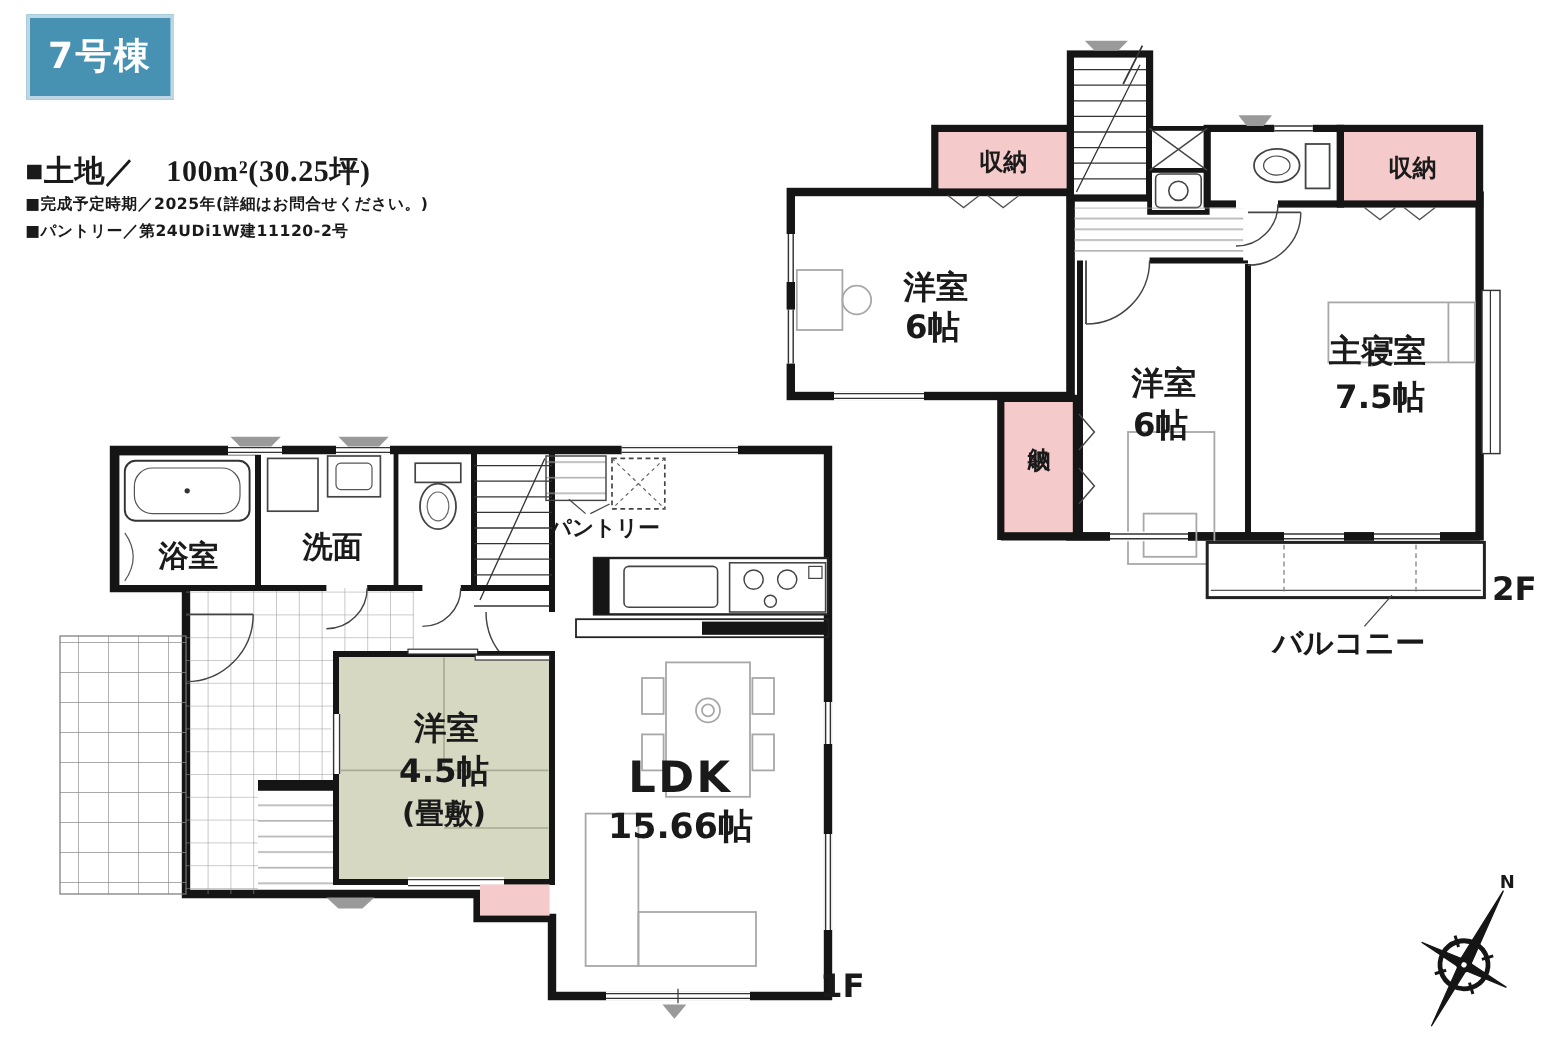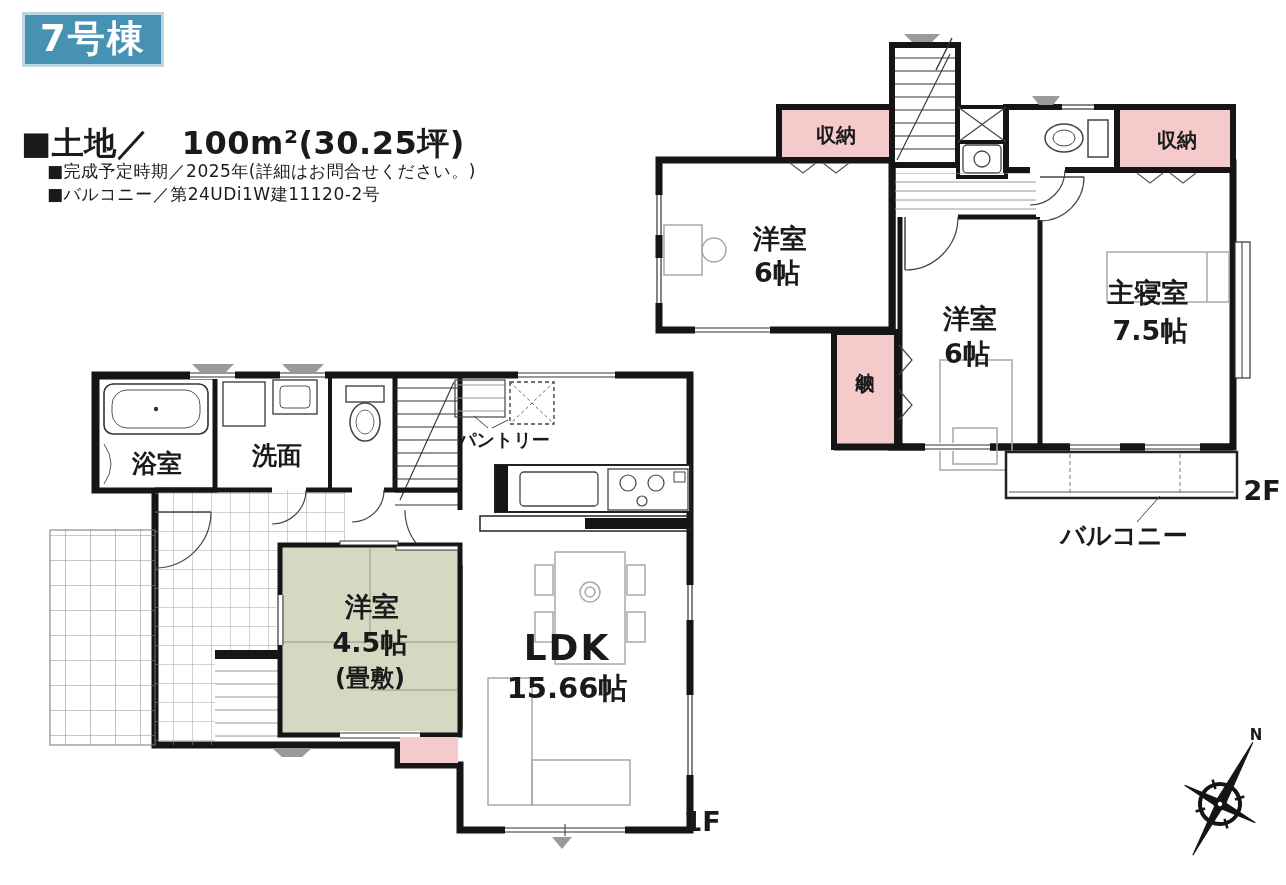--- a/index.html
+++ b/index.html
@@ -1,36 +1,36 @@
 <!DOCTYPE html>
 <html><head>
 <meta charset="utf-8">
 <style>
   html,body{margin:0;padding:0;background:#ffffff;}
   .canvas{position:relative;width:1286px;height:885px;background:#ffffff;overflow:hidden;
           font-family:"DejaVu Sans","Liberation Sans",sans-serif;color:#1a1a1a;}
   .badge{position:absolute;left:22px;top:12px;background:#4792b2;border:3px solid #bcd7e3;
-         color:#fff;font-size:37px;font-weight:bold;padding:4px 15px;letter-spacing:2px;line-height:1.1;text-align:right;}
+         color:#fff;font-size:30px;font-weight:bold;padding:16px 15px;letter-spacing:2px;line-height:1.1;text-align:right;}
   .info{position:absolute;left:21px;top:127px;white-space:nowrap;}
-  .info .big{font-size:32px;font-weight:700;line-height:33px;letter-spacing:0.5px;}
-  .info .small{font-size:17px;font-weight:400;line-height:22.5px;letter-spacing:0.5px;margin-left:26px;}
+  .info .big{font-size:25px;font-weight:700;line-height:33px;letter-spacing:0.5px;font-family:Liberation Serif, serif;}
+  .info .small{font-size:13px;font-weight:700;line-height:22.5px;letter-spacing:0.5px;}
   svg text{font-family:"DejaVu Sans","Liberation Sans",sans-serif;fill:#1a1a1a;font-weight:700;}
   .plan{position:absolute;}
 </style>
 </head>
 <body>
 
 <div class="canvas">
 
   <div class="badge">7号棟</div>
 
   <div class="info">
     <div class="big">■土地／　100m²(30.25坪)</div>
     <div class="small">■完成予定時期／2025年(詳細はお問合せください。)</div>
-    <div class="small">■バルコニー／第24UDi1W建11120-2号</div>
+    <div class="small">■パントリー／第24UDi1W建11120-2号</div>
   </div>
 
   <svg class="plan" style="left:40px;top:360px;" width="700" height="500" viewBox="0 0 700 500">
     <defs>
       <pattern id="tileS" width="19" height="19" patternUnits="userSpaceOnUse">
         <path d="M19 0 H0 V19" fill="none" stroke="#9a9a9a" stroke-width="0.9"></path>
       </pattern>
       <pattern id="tileL" width="25" height="25" patternUnits="userSpaceOnUse">
         <path d="M25 0 H0 V25" fill="none" stroke="#8d8d8d" stroke-width="1.1"></path>
       </pattern>

